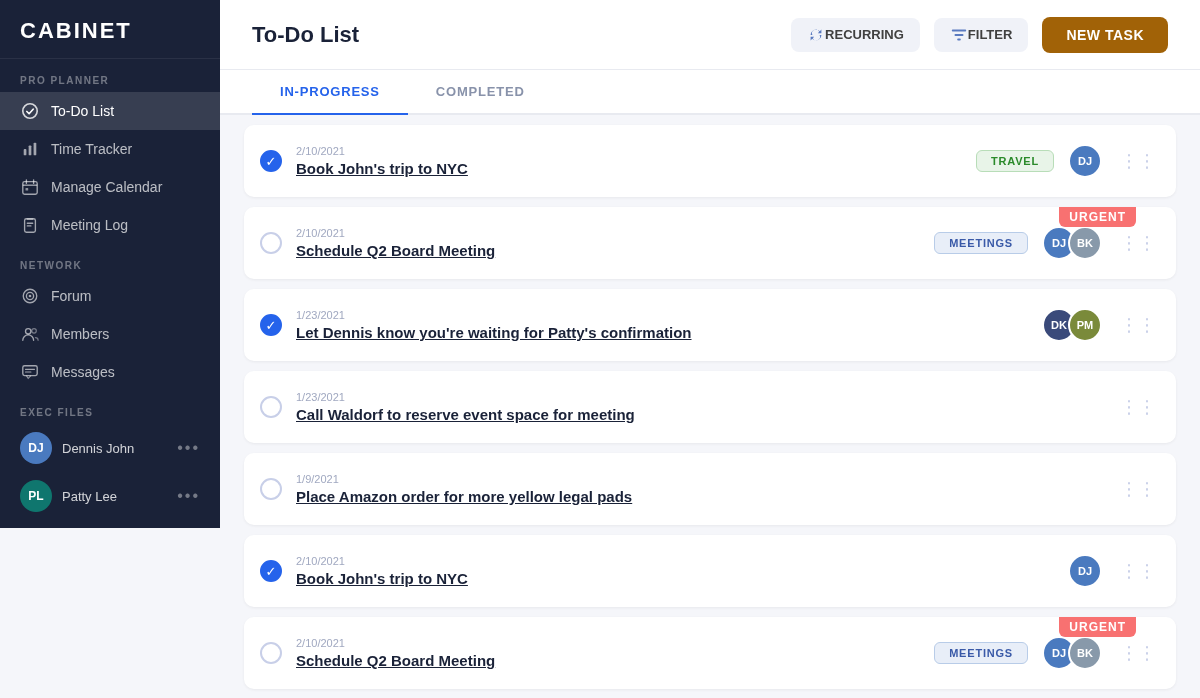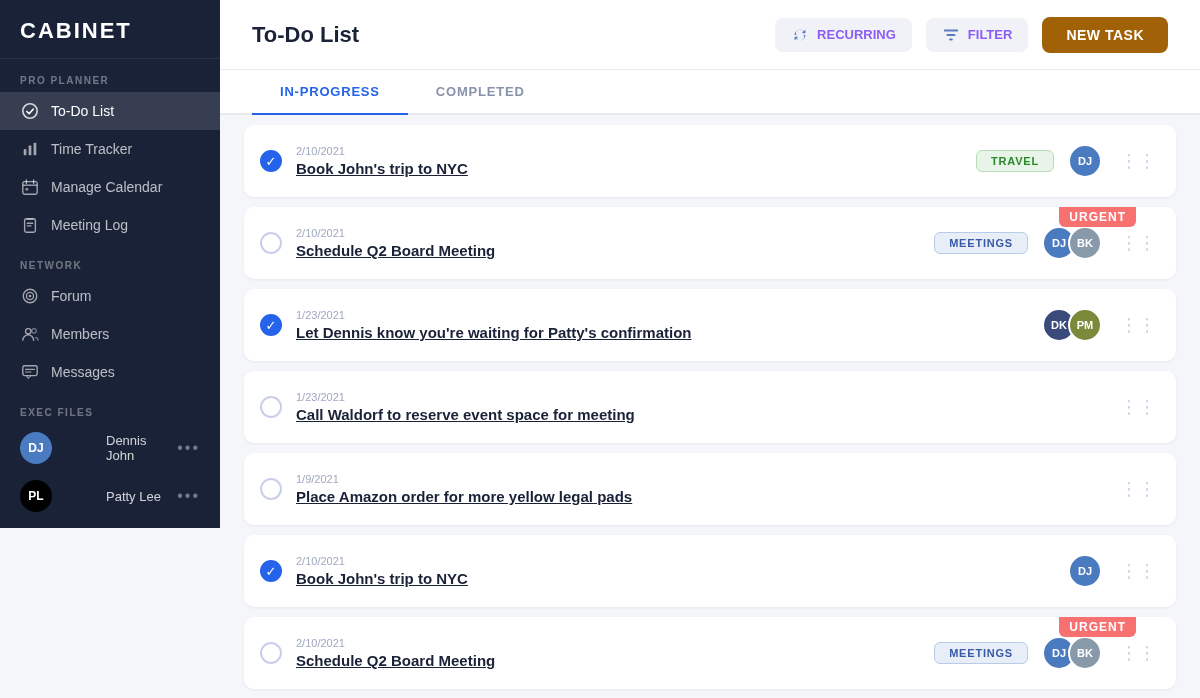--- a/index.html
+++ b/index.html
@@ -75,21 +75,20 @@
       justify-content: center;
       font-size: 12px;
       font-weight: 700;
       color: #fff;
       flex-shrink: 0;
     }
     .exec-name {
       font-size: 13px;
       color: rgba(255,255,255,0.8);
       flex: 1;
-      margin-left: 44px;
     }
     .exec-more {
       color: rgba(255,255,255,0.4);
       font-size: 16px;
       letter-spacing: 2px;
     }
     .sidebar-add-new {
       display: flex;
       align-items: center;
       gap: 10px;
@@ -182,28 +181,28 @@
       color: #1a2238;
     }
     .header-actions {
       display: flex;
       align-items: center;
       gap: 14px;
     }
     .action-btn {
       display: flex;
       align-items: center;
-      gap: 8px;
+      gap: 0;
       background: #f0f2f8;
       border: none;
       border-radius: 8px;
       padding: 8px 16px;
       font-size: 13px;
       font-weight: 600;
-      color: #8b5cf6;
+      color: #404040;
       cursor: pointer;
     }
     .new-task-btn {
       background: #a16207;
       color: #fff;
       border: none;
       border-radius: 8px;
       padding: 10px 24px;
       font-size: 14px;
       font-weight: 700;
@@ -436,21 +435,21 @@
   </div>
 
   <div class="sidebar-section-label">EXEC FILES</div>
   <div class="sidebar-exec">
     <div class="sidebar-exec-item">
       <div class="exec-avatar" style="background:#4a7abf;">DJ</div>
       <span class="exec-name">Dennis John</span>
       <span class="exec-more">•••</span>
     </div>
     <div class="sidebar-exec-item">
-      <div class="exec-avatar" style="background:#000000;">PL</div>
+      <div class="exec-avatar" style="background:#0f766e;">PL</div>
       <span class="exec-name">Patty Lee</span>
       <span class="exec-more">•••</span>
     </div>
     <div class="sidebar-add-new">
       <div class="add-icon-circle">+</div>
       <span>Add New</span>
     </div>
   </div>
 
   <div class="sidebar-footer">

